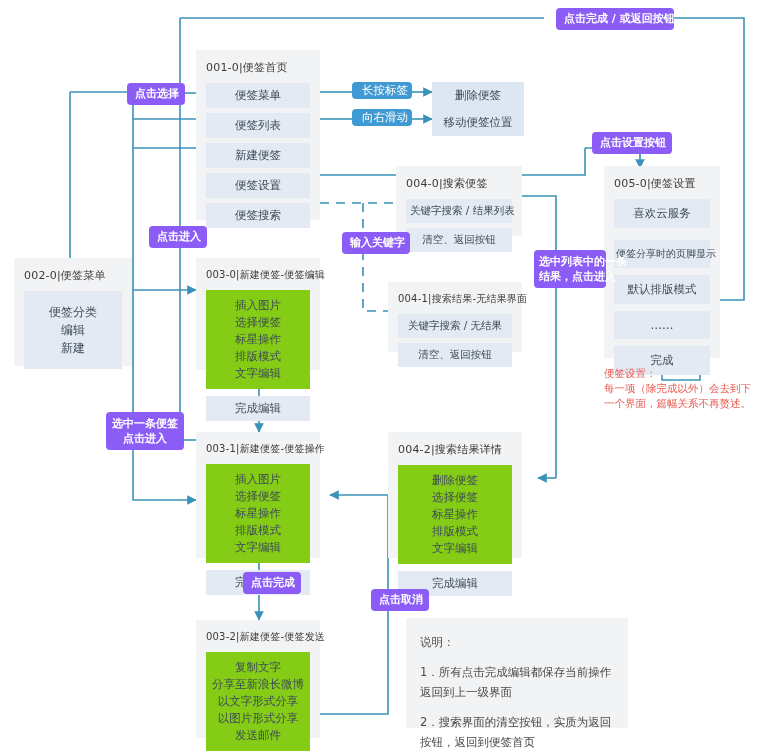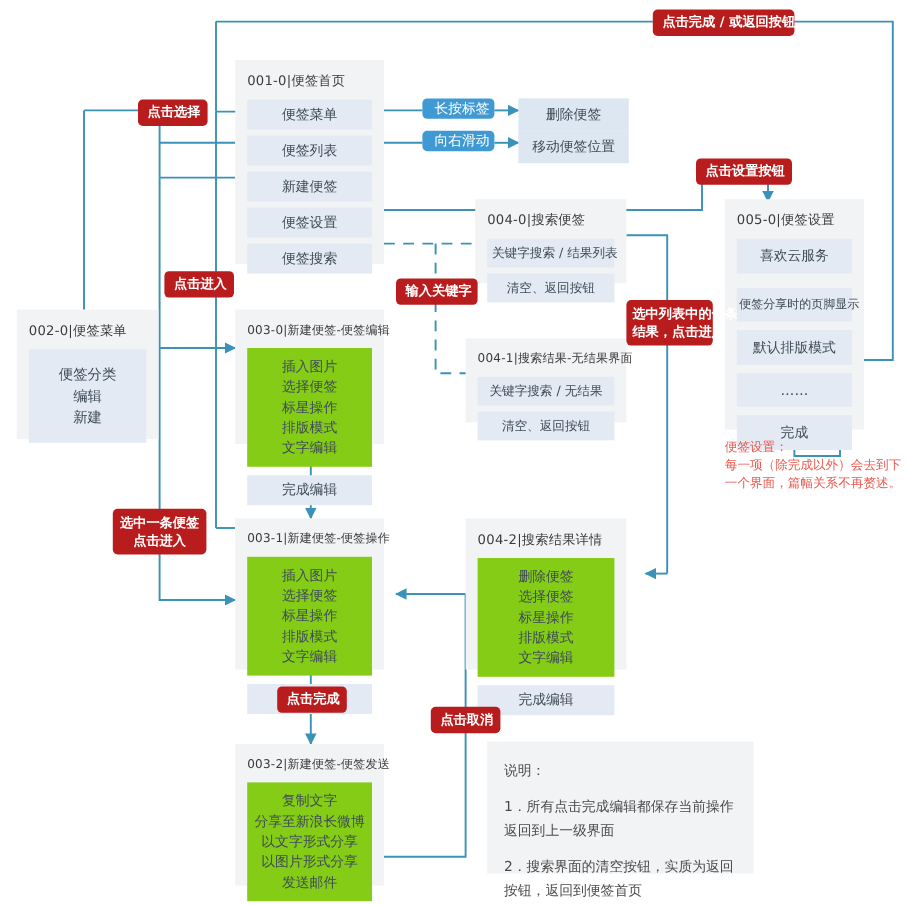--- a/index.html
+++ b/index.html
@@ -75,30 +75,31 @@
     font-size: 11.5px;
     color: #4a4a4a;
     line-height: 20px;
     white-space: nowrap;
   }
   .panel .ln.gap { height: 10px; }
 
   
   .pill {
     position: absolute;
-    background: #b91c1c;
+    background: #8b5cf6;
     color: #ffffff;
     font-size: 11px;
     font-weight: bold;
     border-radius: 4px;
     padding: 4px 8px;
     text-align: center;
     line-height: 14px;
     white-space: nowrap;
     box-sizing: border-box;
+    margin-left: 12px;
   }
   .pill.two { line-height: 15px; }
 
   
   .chip {
     position: absolute;
     background: #3f9ad4;
     color: #ffffff;
     font-size: 11.5px;
     border-radius: 4px;
@@ -324,21 +325,21 @@
 
   <div class="pill" style="left:580px; top:132px; width:80px;">点击设置按钮</div>
 
   <div class="pill" style="left:330px; top:232px; width:68px;">输入关键字</div>
 
   <div class="pill two" style="left:522px; top:250px; width:72px; padding:4px 5px;">
     <div>选中列表中的一条</div>
     <div>结果，点击进入</div>
   </div>
 
-  <div class="pill two" style="left:94px; top:424px; width:78px; padding:4px 5px;">
+  <div class="pill two" style="left:94px; top:412px; width:78px; padding:4px 5px;">
     <div>选中一条便签</div>
     <div>点击进入</div>
   </div>
 
   <div class="pill" style="left:231px; top:572px; width:58px;">点击完成</div>
 
   <div class="pill" style="left:359px; top:589px; width:58px;">点击取消</div>
 
 </div>
 

